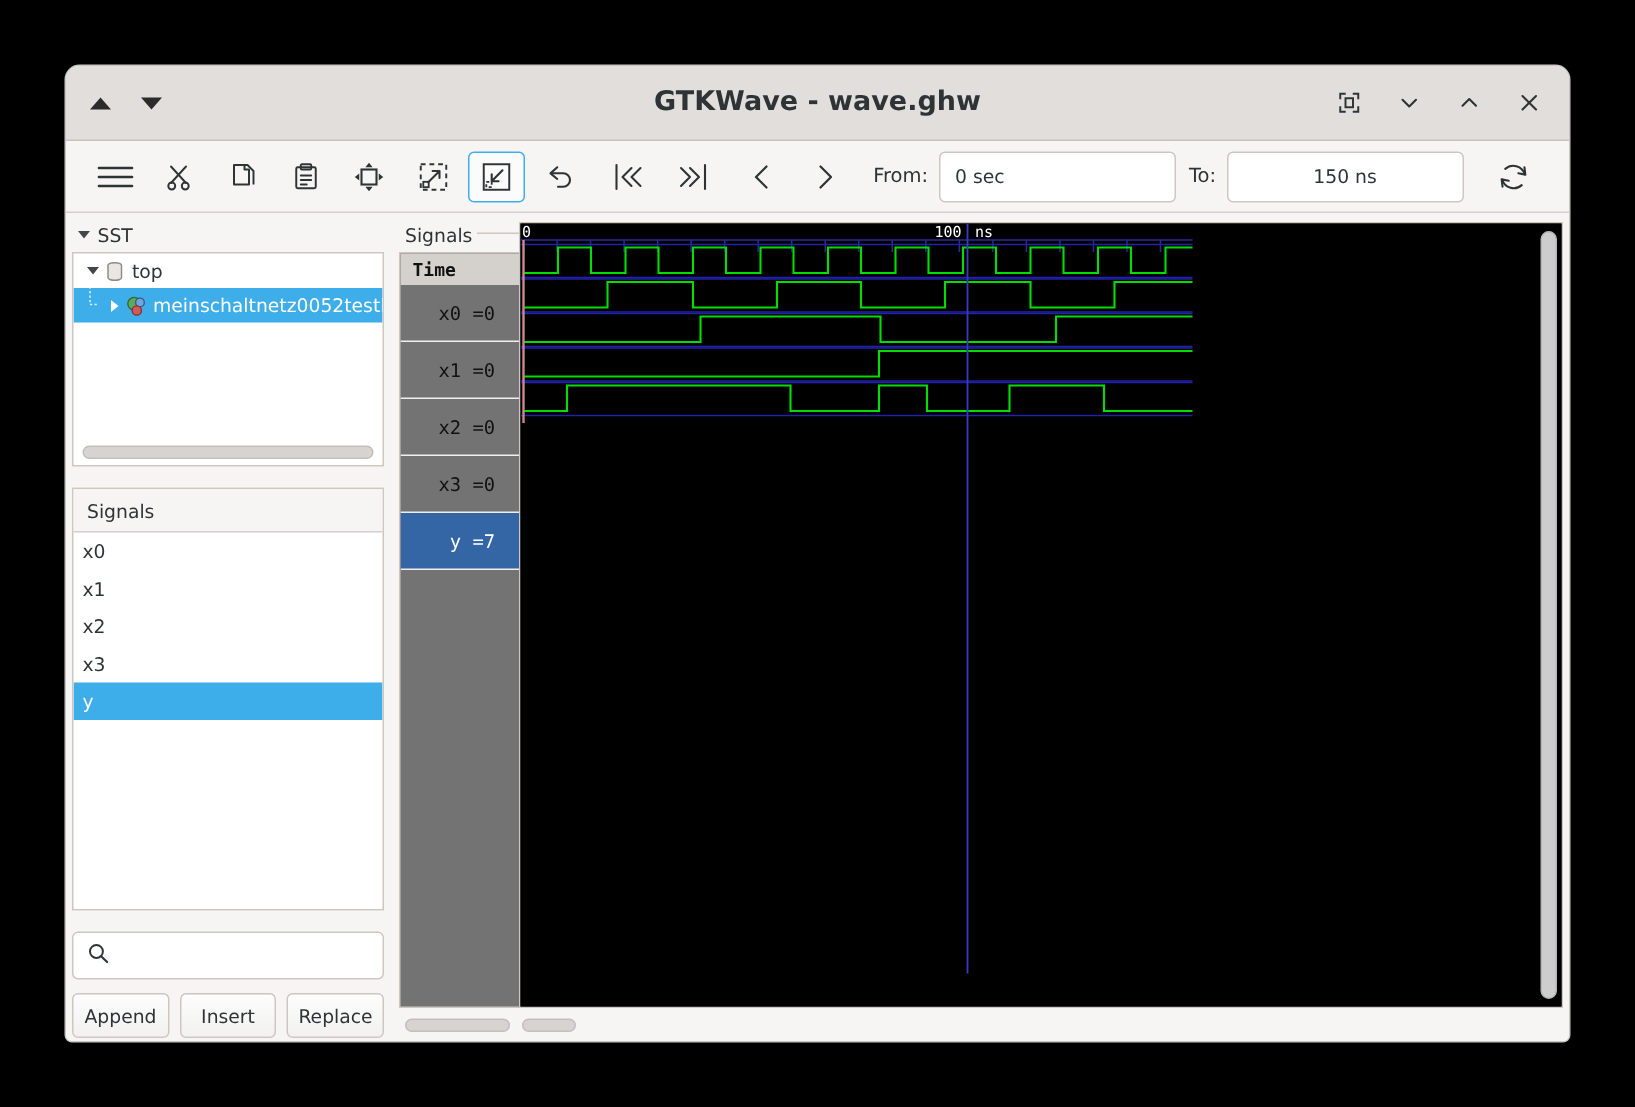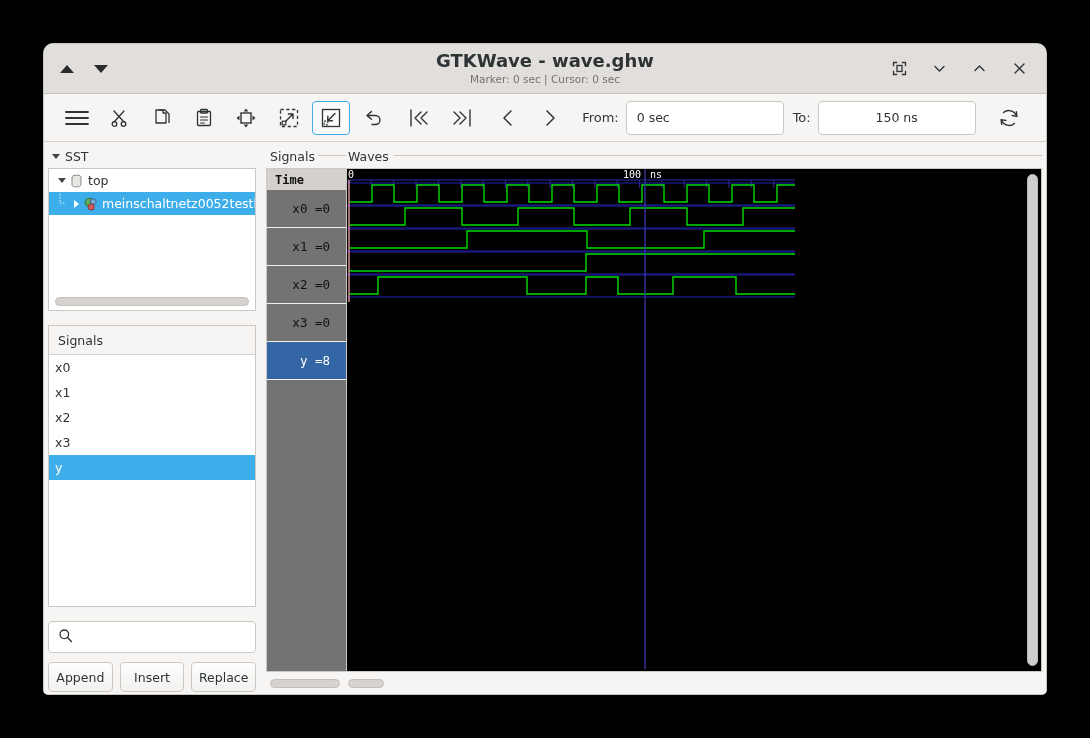--- a/index.html
+++ b/index.html
@@ -227,21 +227,20 @@
 
 <div id="window">
 
   <div id="titlebar">
     <div class="tb-left">
       <div class="tri tri-up"></div>
       <div class="tri tri-dn"></div>
     </div>
     <div class="tb-center">
       <div id="win-title">GTKWave - wave.ghw</div>
-      <div id="win-sub">Marker: 0 sec  |  Cursor: 0 sec</div>
     </div>
     <div class="tb-right">
       <div class="winbtn">
         <svg width="15" height="15" viewBox="0 0 15 15">
           <path d="M1.5 1.5h3M10.5 1.5h3M1.5 1.5v3M13.5 1.5v3M1.5 13.5h3M10.5 13.5h3M1.5 10.5v3M13.5 10.5v3" stroke="#2e3436" stroke-width="1.3" fill="none" stroke-linecap="square"></path>
           <rect x="5" y="4.5" width="5" height="6" stroke="#2e3436" stroke-width="1.3" fill="none"></rect>
         </svg>
       </div>
       <div class="winbtn">
         <svg width="15" height="15" viewBox="0 0 15 15">
@@ -473,33 +472,29 @@
         <div class="nm-row">
             <span>x1 =0</span>
           </div>
         <div class="nm-row">
             <span>x2 =0</span>
           </div>
         <div class="nm-row">
             <span>x3 =0</span>
           </div>
         <div class="nm-row sel">
-            <span>y =8</span>
+            <span>y =7</span>
           </div>
       </div>
       <div id="namecol-foot">
         <div id="name-hscroll"></div>
       </div>
     </div>
 
     <div id="wavepane">
-      <div id="wave-head">
-        <span>Waves</span>
-        <span class="rule"></span>
-      </div>
 
       <div id="wave-outer">
         <div id="wave-canvas-wrap">
           <svg id="wavesvg" width="686" height="510" viewBox="0 0 686 510">
               <text x="1" y="9" fill="#ffffff" font-family="DejaVu Sans Mono, monospace" font-size="10">0</text>
               <text x="294" y="9" fill="#ffffff" text-anchor="end" font-family="DejaVu Sans Mono, monospace" font-size="10">100</text>
               <text x="303" y="9" fill="#ffffff" font-family="DejaVu Sans Mono, monospace" font-size="10">ns</text>
               <line x1="0" y1="11" x2="448" y2="11" stroke="#2a2a9a" stroke-width="1"></line>
               <line x1="2" y1="11" x2="2" y2="19" stroke="#2a2a9a" stroke-width="1"></line>
               <line x1="24.350000000000023" y1="11" x2="24.350000000000023" y2="19" stroke="#2a2a9a" stroke-width="1"></line>

